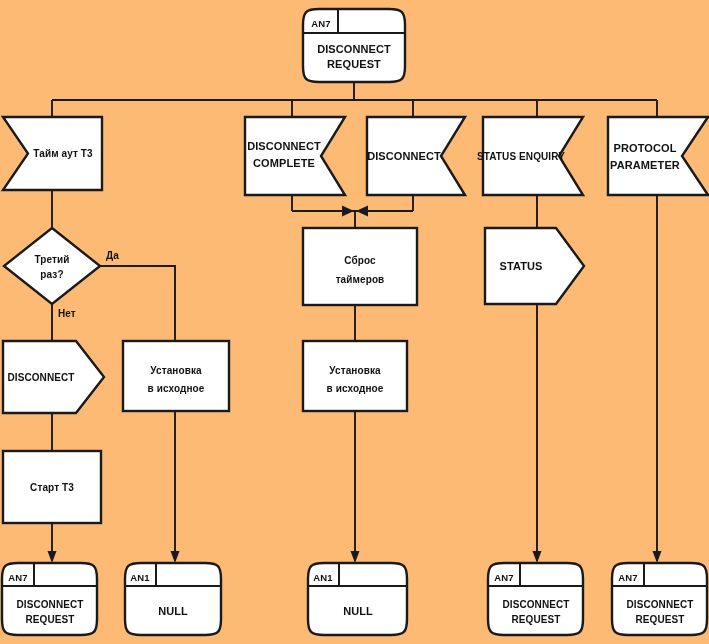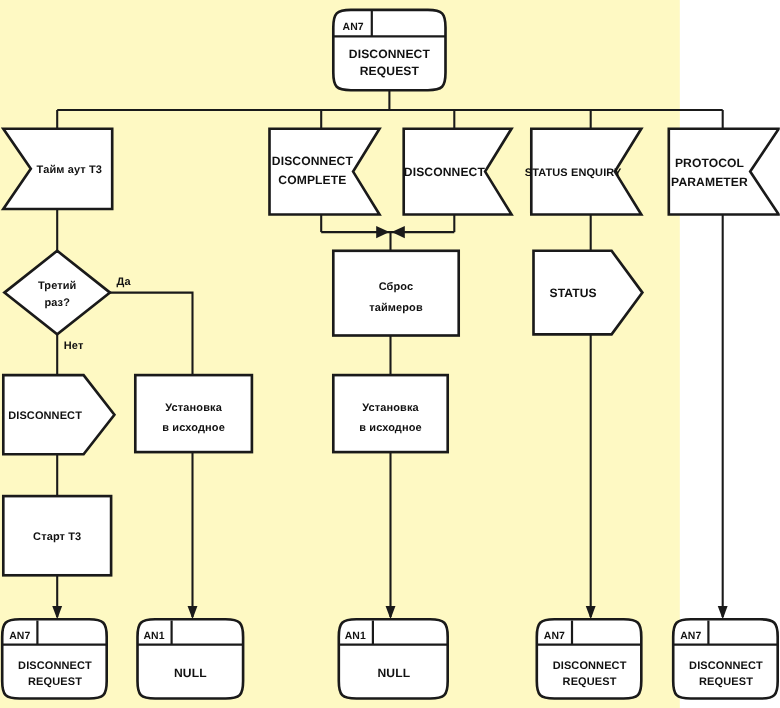--- a/index.html
+++ b/index.html
@@ -1,16 +1,16 @@
 <!DOCTYPE html>
 <html><head>
 <meta charset="utf-8">
 <style>
   html,body{margin:0;padding:0;background:#fff;}
-  .page{width:618px;height:644px;background:#fef9c3;position:relative;font-family:"Liberation Sans",sans-serif;}
+  .page{width:709px;height:644px;background:#fdba74;position:relative;font-family:"Liberation Sans",sans-serif;}
   svg{display:block;}
   .shape{fill:#fff;stroke:#1a1a1a;stroke-width:2.4;stroke-linejoin:miter;}
   .wire{fill:none;stroke:#1a1a1a;stroke-width:1.9;}
   .inner{fill:none;stroke:#1a1a1a;stroke-width:2;}
   .arrow{fill:#1a1a1a;stroke:none;}
   .lbl{font-family:"Liberation Sans",sans-serif;font-size:11px;font-weight:bold;fill:#111;text-anchor:middle;letter-spacing:0.1px;}
   .lbl-sm{font-size:10px;}
   .lbl-tab{font-size:9.5px;}
   .lbl-branch{text-anchor:start;}
 </style>

